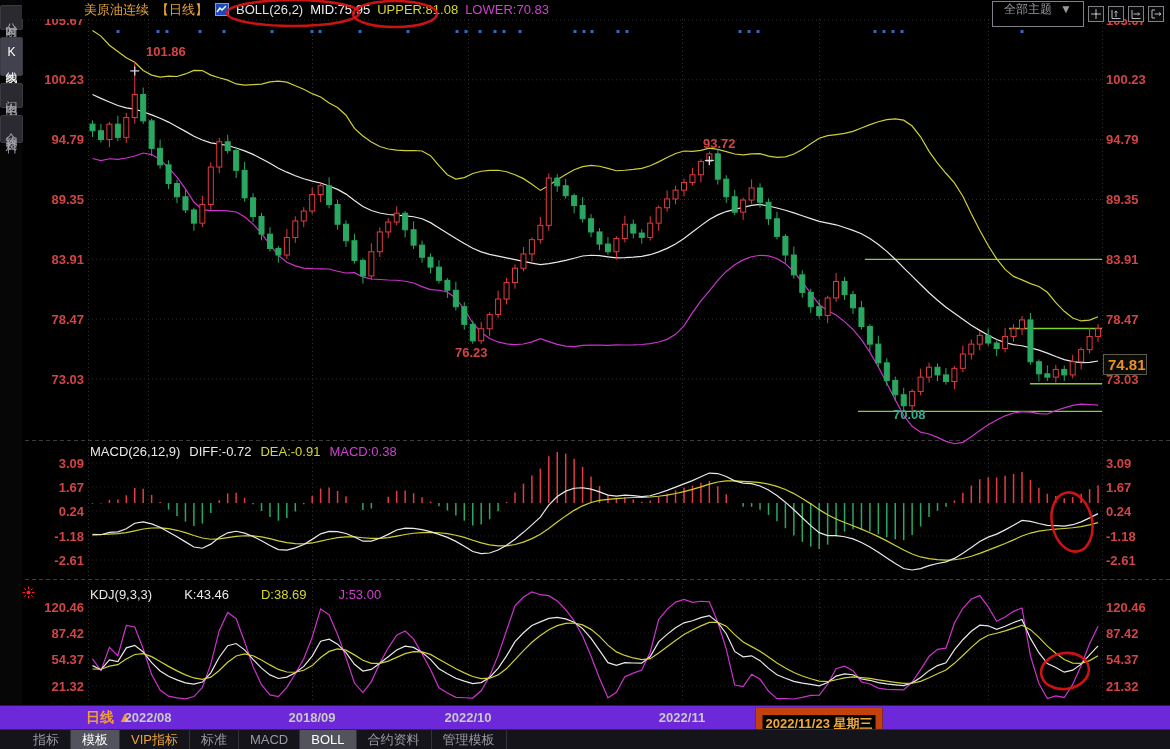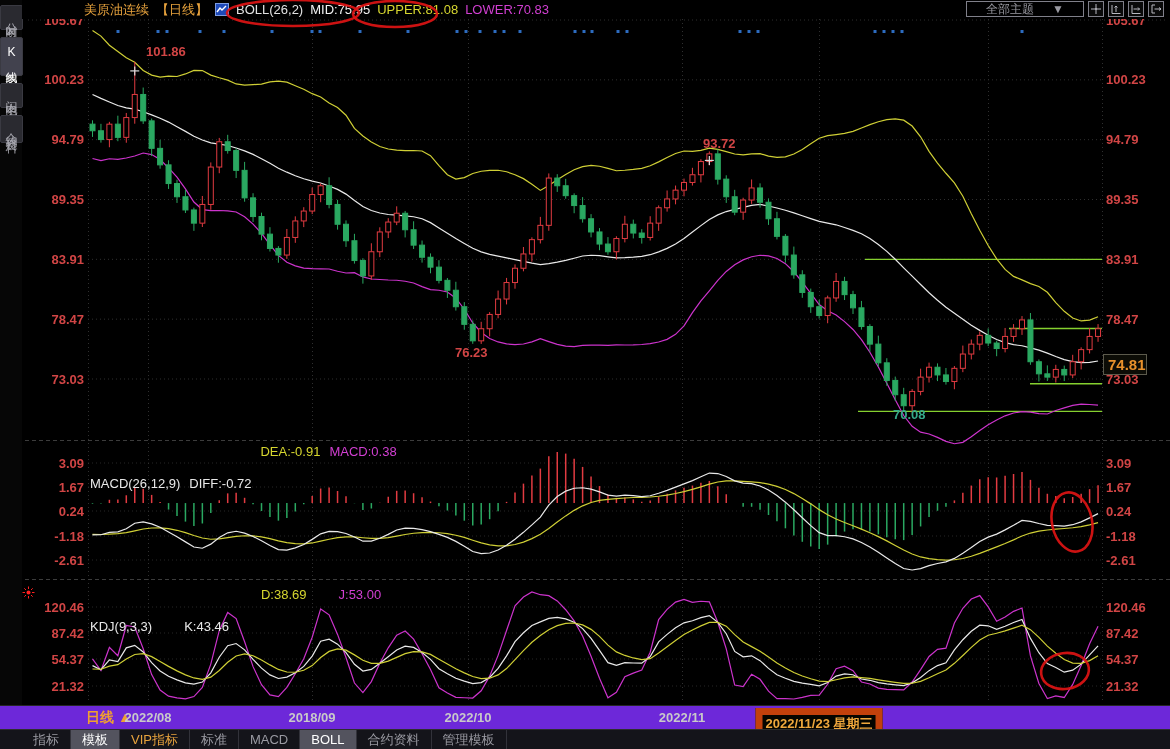--- a/index.html
+++ b/index.html
@@ -18,30 +18,30 @@
             display:flex; align-items:center; font-size:13px; z-index:4; }
   .header .lead { margin-left:62px; display:flex; align-items:center; gap:7px; white-space:nowrap; }
   .t-title, .t-period { color:#e8a33d; }
   .t-boll { color:#e2e2e2; }
   .t-mid  { color:#f2f2f2; }
   .t-upper{ color:#d6d62f; }
   .t-lower{ color:#d23fd2; }
   .ind-icon { width:14px; height:13px; background:#1d49b8; border:1px solid #7c9be0; display:inline-flex; align-items:center; }
   .header-right { position:absolute; right:6px; top:1px; display:flex; gap:4px; align-items:center; }
   .theme-btn { background:#000; border:1px solid #80808a; color:#9a9aa2; font-size:12px;
-               height:16px; line-height:14px; padding:0 19px; cursor:pointer; display:flex; gap:18px; }
+               height:26px; line-height:14px; padding:0 11px; cursor:pointer; display:flex; gap:8px; }
   .tool-btn { width:16px; height:16px; background:#0a0a0a; border:1px solid #80808a; padding:0; cursor:pointer;
               display:flex; align-items:center; justify-content:center; }
 
   svg.layer { position:absolute; left:0; top:0; z-index:1; }
   svg.sketch { position:absolute; left:0; top:0; z-index:9; pointer-events:none; }
 
   
   .panel-hdr { position:absolute; z-index:3; font-size:13px; display:flex; gap:9px; white-space:nowrap; }
-  .ph-white { color:#e9e9e9;margin-top:32px; } .ph-yellow { color:#d6d62f; } .ph-magenta { color:#d23fd2; }
+  .ph-white { color:#e9e9e9; } .ph-yellow { color:#d6d62f; } .ph-magenta { color:#d23fd2; }
   #macd-hdr { left:90px; top:444px; }
   #kdj-hdr  { left:90px; top:587px;gap:32px; }
 
   
   .ann { position:absolute; z-index:3; font-size:13px; font-weight:bold; color:#d14545; }
   #ann-high1 { left:146px; top:44px; }
   #ann-high2 { left:703px; top:136px; }
   #ann-low1  { left:455px; top:345px; }
   #ann-low2  { left:893px; top:407px; color:#35a98a; }
   .price-box { position:absolute; left:1103px; top:354px; width:44px; height:21px; z-index:3;

